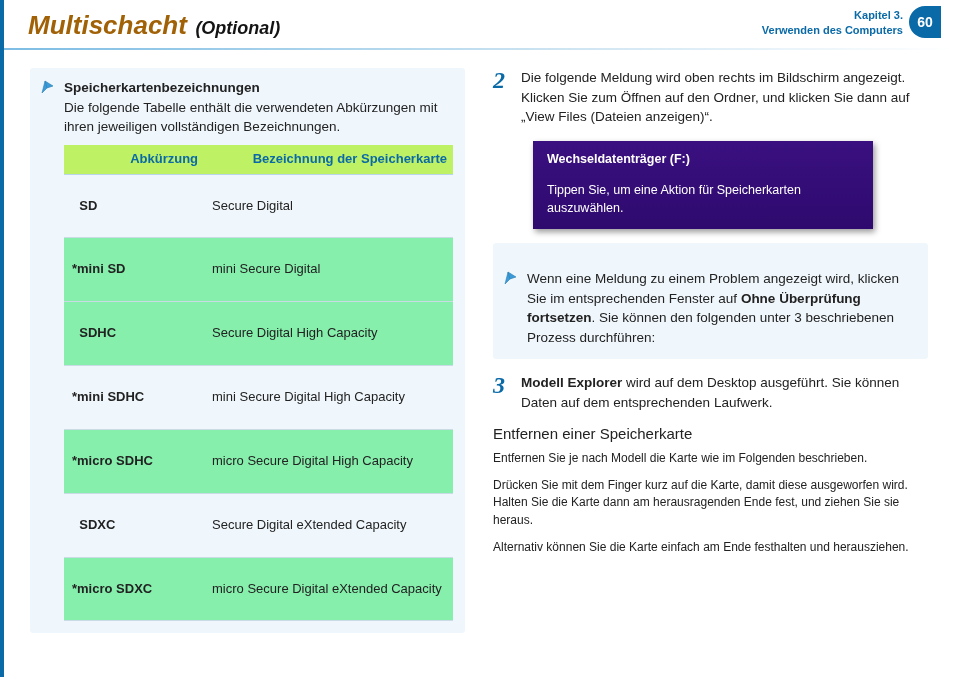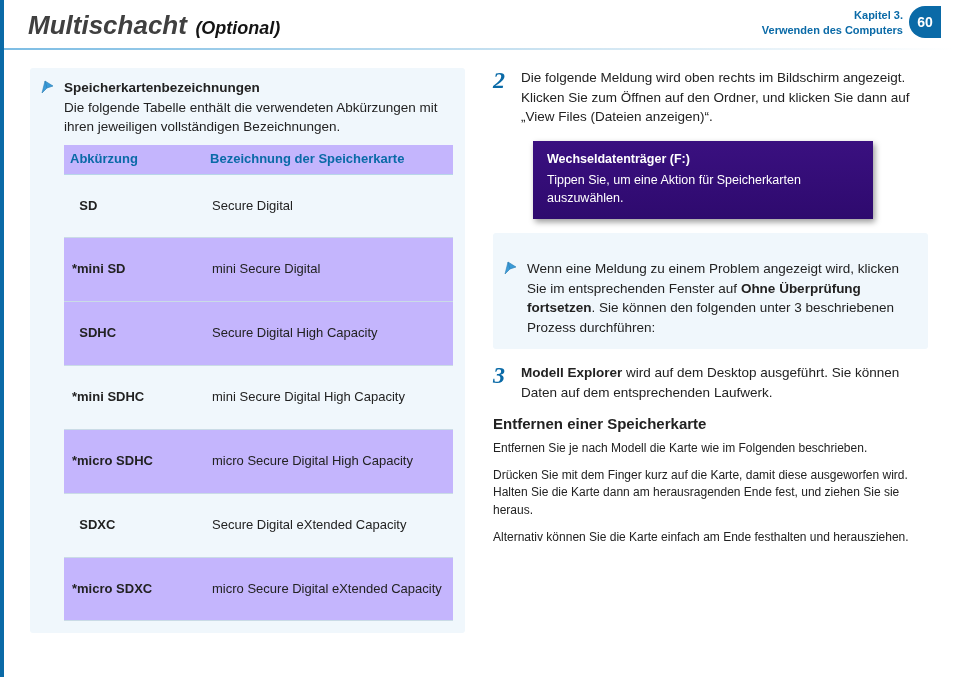--- a/index.html
+++ b/index.html
@@ -20,21 +20,21 @@
   }
   .header {
     position: relative;
     padding: 10px 0 6px 24px;
     height: 48px;
   }
   .page-title {
     font-size: 26px;
     font-weight: 800;
     font-style: italic;
-    color: #404040;
+    color: #a16207;
     display: inline;
   }
   .page-title-sub {
     font-size: 18px;
     font-weight: 700;
     font-style: italic;
     color: #141414;
     margin-left: 4px;
   }
   .header-right {
@@ -100,34 +100,34 @@
     height: 18px;
   }
   .note-title { font-weight: 700; }
   .table {
     width: 100%;
     border-collapse: collapse;
     margin-top: 8px;
     font-size: 13px;
   }
   .table th {
-    background: #c4b5fd;
+    background: #bef264;
     color: #0a6aa7;
     font-weight: 700;
-    text-align: left;
+    text-align: right;
     padding: 5px 6px;
     border-bottom: 1px solid #b8d6e8;
     font-size: 13px;
   }
   .table td {
     padding: 22px 8px;
     border-bottom: 1px solid #cadbe6;
   }
   .table td.abbr { font-weight: 700; width: 36%; }
-  .table tr.alt td { background: #c4b5fd; margin-top: 20px; }
+  .table tr.alt td { background: #86efac; margin-top: 20px; }
   .step {
     display: flex;
     gap: 10px;
     font-size: 13.5px;
     line-height: 1.45;
     margin-bottom: 12px;
   }
   .step-num {
     color: #0a6aa7;
     font-size: 24px;
@@ -142,33 +142,33 @@
     margin: 14px 0 14px 40px;
     width: 340px;
     background: #2e0a6e;
     background: linear-gradient(#3a1080, #2e0a6e);
     color: #fff;
     padding: 10px 14px 12px 14px;
     font-size: 12.5px;
     line-height: 1.4;
     box-shadow: 2px 3px 6px rgba(0,0,0,0.4);
   }
-  .msg-box-title { font-weight: 700; margin-bottom: 4px; }
+  .msg-box-title { font-weight: 700; margin-bottom: 14px; }
   .note-box2 {
     background: #f0f7fc;
     border-radius: 3px;
     padding: 26px 12px 12px 12px;
     font-size: 13.5px;
     line-height: 1.45;
     margin-bottom: 14px;
   }
   .note-box2 .with-icon { position: relative; padding-left: 22px; }
   .section-h {
     font-size: 15px;
-    font-weight: 700;
+    font-weight: 400;
     margin: 10px 0 8px 0;
   }
   .para {
     font-size: 12px;
     line-height: 1.45;
     margin-bottom: 10px;
   }
   b { font-weight: 700; }
 </style>
 </head>

